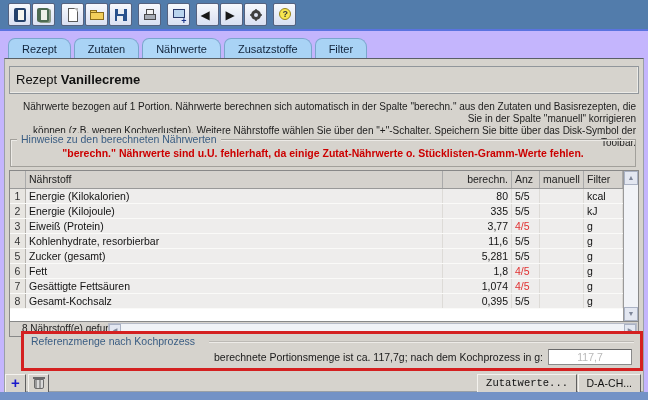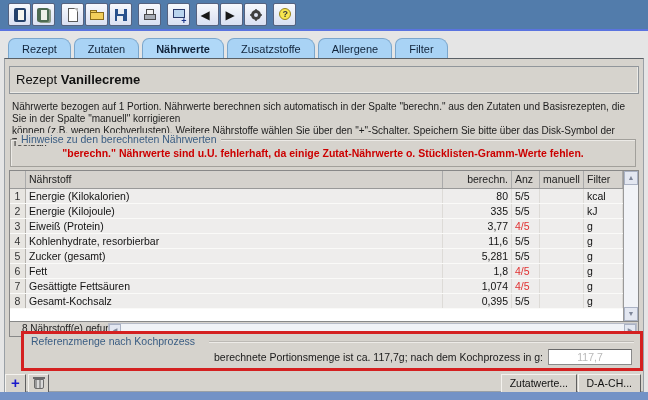--- a/index.html
+++ b/index.html
@@ -1,16 +1,16 @@
 <!DOCTYPE html>
 <html><head>
 <meta charset="utf-8">
 <style>
   html,body{margin:0;padding:0;background:#fff;}
-  .window{position:relative;width:648px;height:400px;background:#e5e5e5;overflow:hidden;
+  .window{position:relative;width:648px;height:400px;background:#c4b5fd;overflow:hidden;
           font-family:"Liberation Sans",sans-serif;-webkit-font-smoothing:antialiased;}
 
   
   .toolbar{position:absolute;left:0;top:0;width:100%;height:31px;background:#527cab;
            border-bottom:2px solid #5a73df;display:flex;align-items:center;
            padding-left:8px;box-sizing:border-box;}
   .tbtn{width:23px;height:23px;background:linear-gradient(#f7f9fd,#d9e0f2);
         border:1px solid #55627f;border-radius:2px;margin-right:1px;display:flex;
         align-items:center;justify-content:center;box-sizing:border-box;cursor:pointer;}
   .tbtn.gap{margin-left:5px;}
@@ -35,32 +35,32 @@
   .gear-icon::before{content:"";position:absolute;left:3px;top:3px;width:10px;height:10px;background:#3f3f3f;border-radius:50%;}
   .gear-icon::after{content:"";position:absolute;left:6px;top:6px;width:4px;height:4px;background:#dde3f2;border-radius:50%;
      box-shadow:0 -5px 0 -1px #3f3f3f,0 5px 0 -1px #3f3f3f,-5px 0 0 -1px #3f3f3f,5px 0 0 -1px #3f3f3f;}
   .help-icon::before{content:"";position:absolute;left:2px;top:1px;width:12px;height:12px;border-radius:50%;background:#f7e64e;border:1px solid #97831c;box-sizing:border-box;}
   .help-icon::after{content:"?";position:absolute;left:6px;top:2px;font-weight:bold;font-size:9px;color:#3a3a3a;}
 
   
   .tabbar{position:absolute;left:8px;top:38px;height:20px;display:flex;}
   .tab{height:20px;padding:0 13px;background:#a9d3f5;border:1px solid #7aa6cc;border-bottom:none;
        border-radius:7px 9px 0 0;font-size:11px;line-height:20px;color:#10233a;margin-right:3px;cursor:pointer;}
-  .tab.active{font-weight:bold;background:#b0d8f8;}
+  .tab.active{font-weight:normal;background:#b0d8f8;}
 
   
   .tabpanel{position:absolute;left:4px;right:4px;top:58px;height:334px;background:#d6d3cd;
             border:1px solid #9aa0a6;border-top:1px solid #5a6066;box-sizing:border-box;}
   .bottomstrip{position:absolute;left:0;bottom:0;width:100%;height:8px;background:#7392c6;}
 
   .recipe-box{position:absolute;left:9px;right:9px;top:66px;height:28px;border:1px solid #91969b;
               box-shadow:inset -1px -1px 0 #ecebe7;font-size:13px;padding:5px 0 0 6px;box-sizing:border-box;color:#111;}
   .recipe-box b{font-weight:bold;}
 
-  .info{position:absolute;left:12px;right:12px;top:101px;text-align:left;font-size:10px;color:#1c1c1c;line-height:12px;}
+  .info{position:absolute;left:12px;right:12px;top:101px;text-align:right;font-size:10px;color:#1c1c1c;line-height:12px;}
 
   .hinweise{position:absolute;left:10px;right:12px;top:139px;height:28px;border:1px solid #a2a09b;
             box-shadow:inset 1px 1px 0 #eceae6;box-sizing:border-box;}
   .hinweise .legend{position:absolute;left:6px;top:-7px;background:#d6d3cd;padding:0 4px;
                     font-size:10.5px;color:#3a5d83;}
   .warnline{position:absolute;left:0;right:0;top:7px;text-align:center;font-size:10.5px;font-weight:bold;color:#cc0000;}
 
   
   .ntable{position:absolute;left:9px;top:170px;width:630px;height:152px;border:1px solid #888;
           background:#fff;box-sizing:border-box;}
@@ -109,21 +109,21 @@
          box-sizing:border-box;cursor:pointer;}
   .plus-btn{position:absolute;left:5px;top:374px;width:21px;height:19px;color:#1a1acc;
             font-weight:bold;font-size:15px;line-height:16px;text-align:center;}
   .trash-btn{position:absolute;left:28px;top:374px;width:21px;height:19px;}
   .trash-icon{position:relative;width:12px;height:13px;margin:2px auto 0;display:block;}
   .trash-icon::before{content:"";position:absolute;left:1px;top:2px;width:10px;height:10px;
       background:repeating-linear-gradient(90deg,#9a9a9a 0 2px,#d8d8d8 2px 4px);
       border:1px solid #6a6a6a;border-radius:0 0 2px 2px;box-sizing:border-box;}
   .trash-icon::after{content:"";position:absolute;left:0;top:0;width:12px;height:2px;background:#6a6a6a;}
   .txt-btn{position:absolute;top:374px;height:19px;font-size:10.5px;color:#111;padding:0 8px;line-height:17px;}
-  .zutat-btn{right:71px;}
+  .zutat-btn{right:71px;font-family:Liberation Mono, monospace;}
   .dach-btn{right:7px;}
 </style>
 </head>
 <body>
 
 <div class="window">
 
   <div class="toolbar">
       <div class="tbtn">
         <span class="ic recipe-book-icon"></span>
@@ -158,21 +158,20 @@
       <div class="tbtn gap">
         <span class="ic help-icon"></span>
       </div>
     </div>
 
   <div class="tabbar">
       <div class="tab">Rezept</div>
       <div class="tab">Zutaten</div>
       <div class="tab active">Nährwerte</div>
       <div class="tab">Zusatzstoffe</div>
-      <div class="tab">Allergene</div>
       <div class="tab">Filter</div>
     </div>
 
   <div class="tabpanel"></div>
 
   <div class="recipe-box">
     <span>Rezept</span>
     <b>Vanillecreme</b>
   </div>
 

